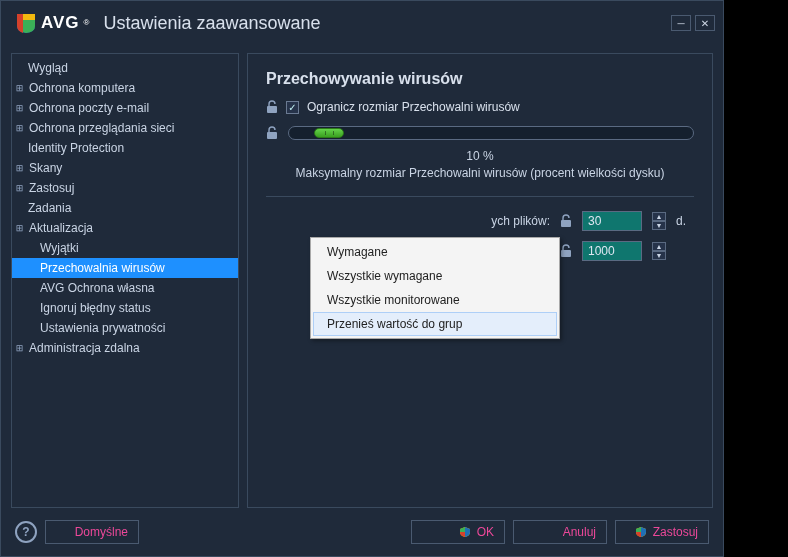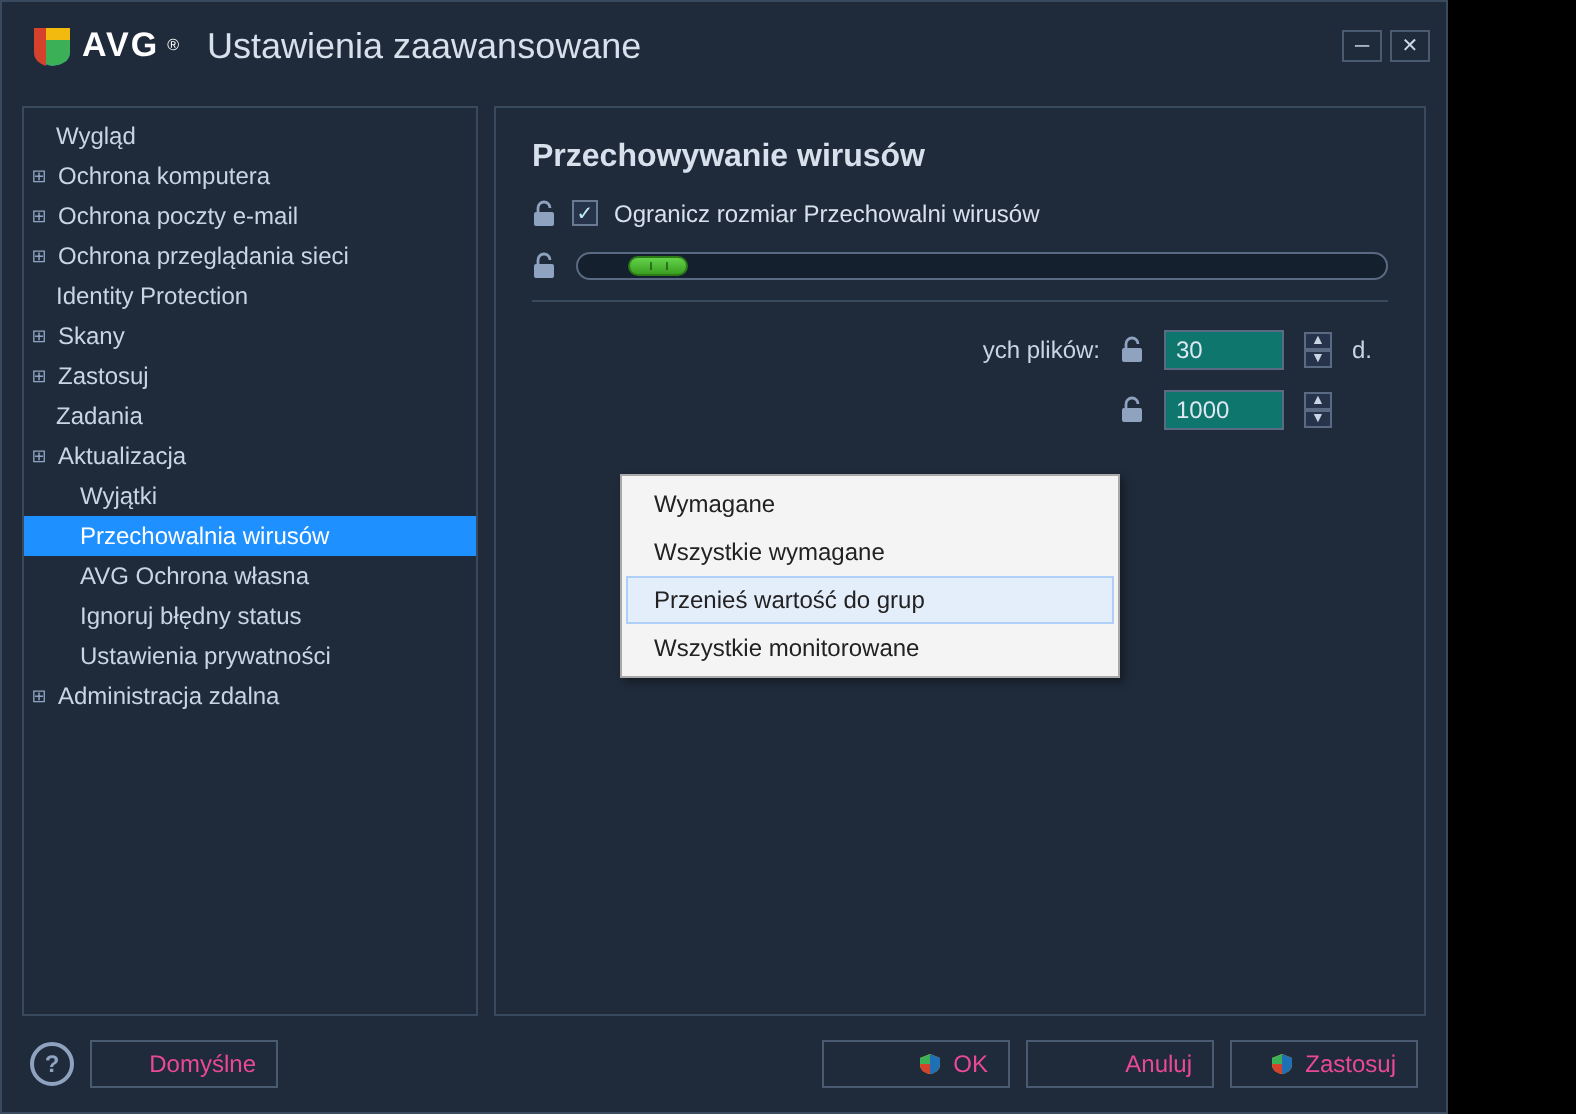--- a/index.html
+++ b/index.html
@@ -14,21 +14,21 @@
 .title-btn { width: 20px; height: 16px; border: 1px solid #4a5a70; background: #1f2a3a; color: #cfd8e6; display: flex; align-items: center; justify-content: center; font-size: 10px; cursor: pointer; }
 .main-area { flex: 1; display: flex; padding: 8px 10px 0 10px; gap: 8px; overflow: hidden; }
 .sidebar { width: 228px; border: 1px solid #3a4a5e; background: #1f2a3a; overflow-y: auto; padding: 4px 0; }
 .sidebar-item { padding: 3px 8px 3px 8px; color: #c9d4e4; cursor: pointer; display: flex; align-items: center; gap: 5px; }
 .sidebar-item.l0 { padding-left: 16px; }
 .sidebar-item.l1 { padding-left: 28px; }
 .sidebar-item.selected { background: #1e90ff; color: #fff; }
 .expander { width: 9px; height: 9px; display: inline-flex; align-items: center; justify-content: center; font-size: 9px; color: #8fa3c0; margin-left: -13px; }
 .content { flex: 1; border: 1px solid #3a4a5e; background: #1f2a3a; padding: 16px 18px; color: #d8e0ec; position: relative; }
 .section-title { font-size: 16px; font-weight: 700; margin-bottom: 12px; }
-.row { display: flex; align-items: flex-start; gap: 8px; margin-bottom: 12px; }
+.row { display: flex; align-items: flex-end; gap: 8px; margin-bottom: 12px; }
 .checkbox { width: 13px; height: 13px; border: 1px solid #6a7a92; display: inline-flex; align-items: center; justify-content: center; background: #26334a; }
 .checkbox.checked::after { content: "✓"; font-size: 10px; color: #bfeef0; }
 .slider-wrap { display: flex; align-items: center; gap: 10px; margin-bottom: 8px; }
 .slider-track { flex: 1; height: 14px; border: 1px solid #5a6a82; border-radius: 7px; background: #15202e; position: relative; }
 .slider-thumb { position: absolute; left: 10%; top: 50%; transform: translate(-50%,-50%); width: 30px; height: 10px; border-radius: 5px; background: linear-gradient(#64d24a,#3aa020); border: 1px solid #2c7a18; }
 .slider-thumb::before,.slider-thumb::after{content:"";position:absolute;top:2px;bottom:2px;width:1px;background:rgba(0,0,0,.4);}
 .slider-thumb::before{left:10px}.slider-thumb::after{left:18px}
 .center-text { text-align:center; color:#c9d4e4; font-size:12px; line-height:1.4; margin-bottom: 14px;}
 .hr { border-top: 1px solid #3a4a5e; margin: 10px 0 14px; }
 .field-row { display:flex; align-items:center; gap:10px; margin-bottom: 10px; }
@@ -142,20 +142,24 @@
       <div class="slider-wrap">
         <svg class="lock-svg" viewBox="0 0 12 14">
             <path d="M3 6 V4 a3 3 0 0 1 6 0" stroke="#8fa3c0" fill="none" stroke-width="1.4"></path>
             <rect x="1" y="6" width="10" height="7" rx="1" fill="#8fa3c0"></rect>
           </svg>
         <div class="slider-track">
           <div class="slider-thumb"></div>
         </div>
       </div>
 
+      <div class="center-text">
+        <div>10 %</div>
+        <div>Maksymalny rozmiar Przechowalni wirusów (procent wielkości dysku)</div>
+      </div>
 
       <div class="hr"></div>
 
       <div class="field-row">
         <span class="field-label" style="text-align:right;">ych plików:</span>
         <svg class="lock-svg" viewBox="0 0 12 14">
             <path d="M3 6 V4 a3 3 0 0 1 6 0" stroke="#8fa3c0" fill="none" stroke-width="1.4"></path>
             <rect x="1" y="6" width="10" height="7" rx="1" fill="#8fa3c0"></rect>
           </svg>
         <input class="num-input" value="30" style="">
@@ -179,22 +183,22 @@
           </div>
         <span class="unit"></span>
       </div>
 
     </div>
   </div>
 
   <div class="context-menu" id="context-menu">
       <div class="menu-item">Wymagane</div>
       <div class="menu-item">Wszystkie wymagane</div>
+      <div class="menu-item">Wszystkie monitorowane</div>
       <div class="menu-item hover">Przenieś wartość do grup</div>
-      <div class="menu-item">Wszystkie monitorowane</div>
     </div>
 
   <div class="footer">
     <div class="help-icon">?</div>
     <div class="btn">
         <span>Domyślne</span>
       </div>
     <div class="footer-spacer"></div>
     <div class="btn">
       <svg class="shield" viewBox="0 0 12 12">

